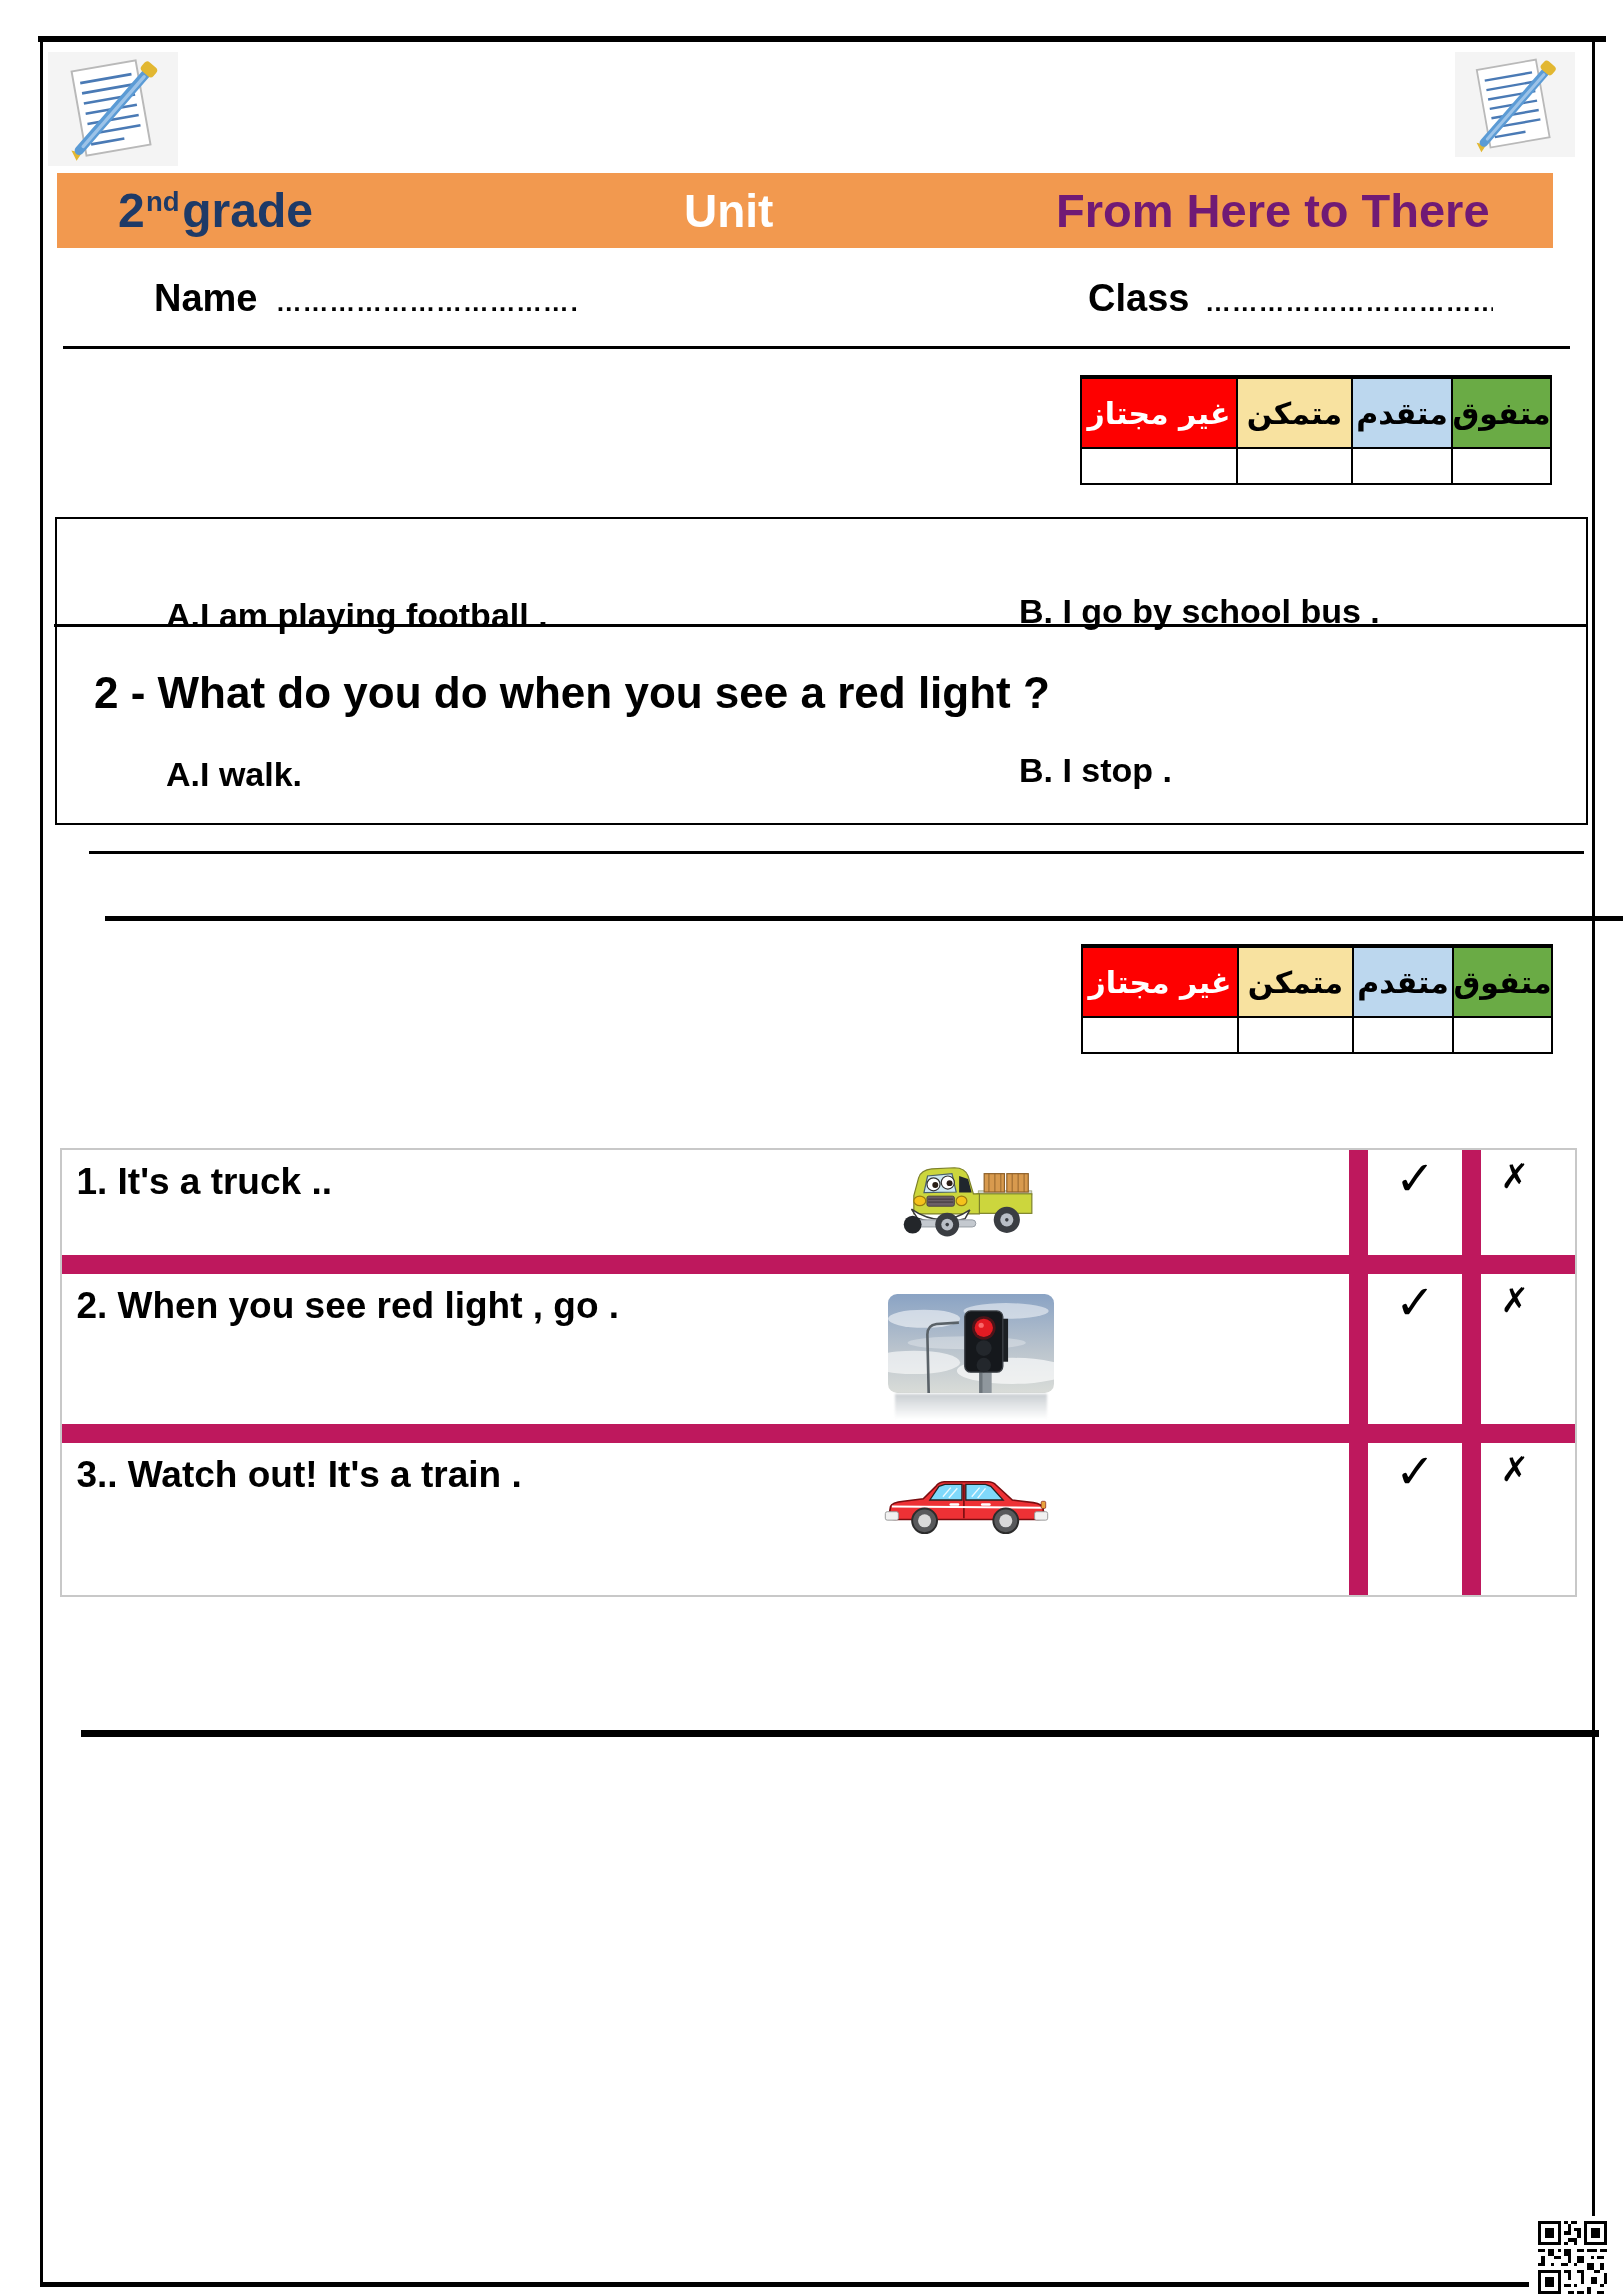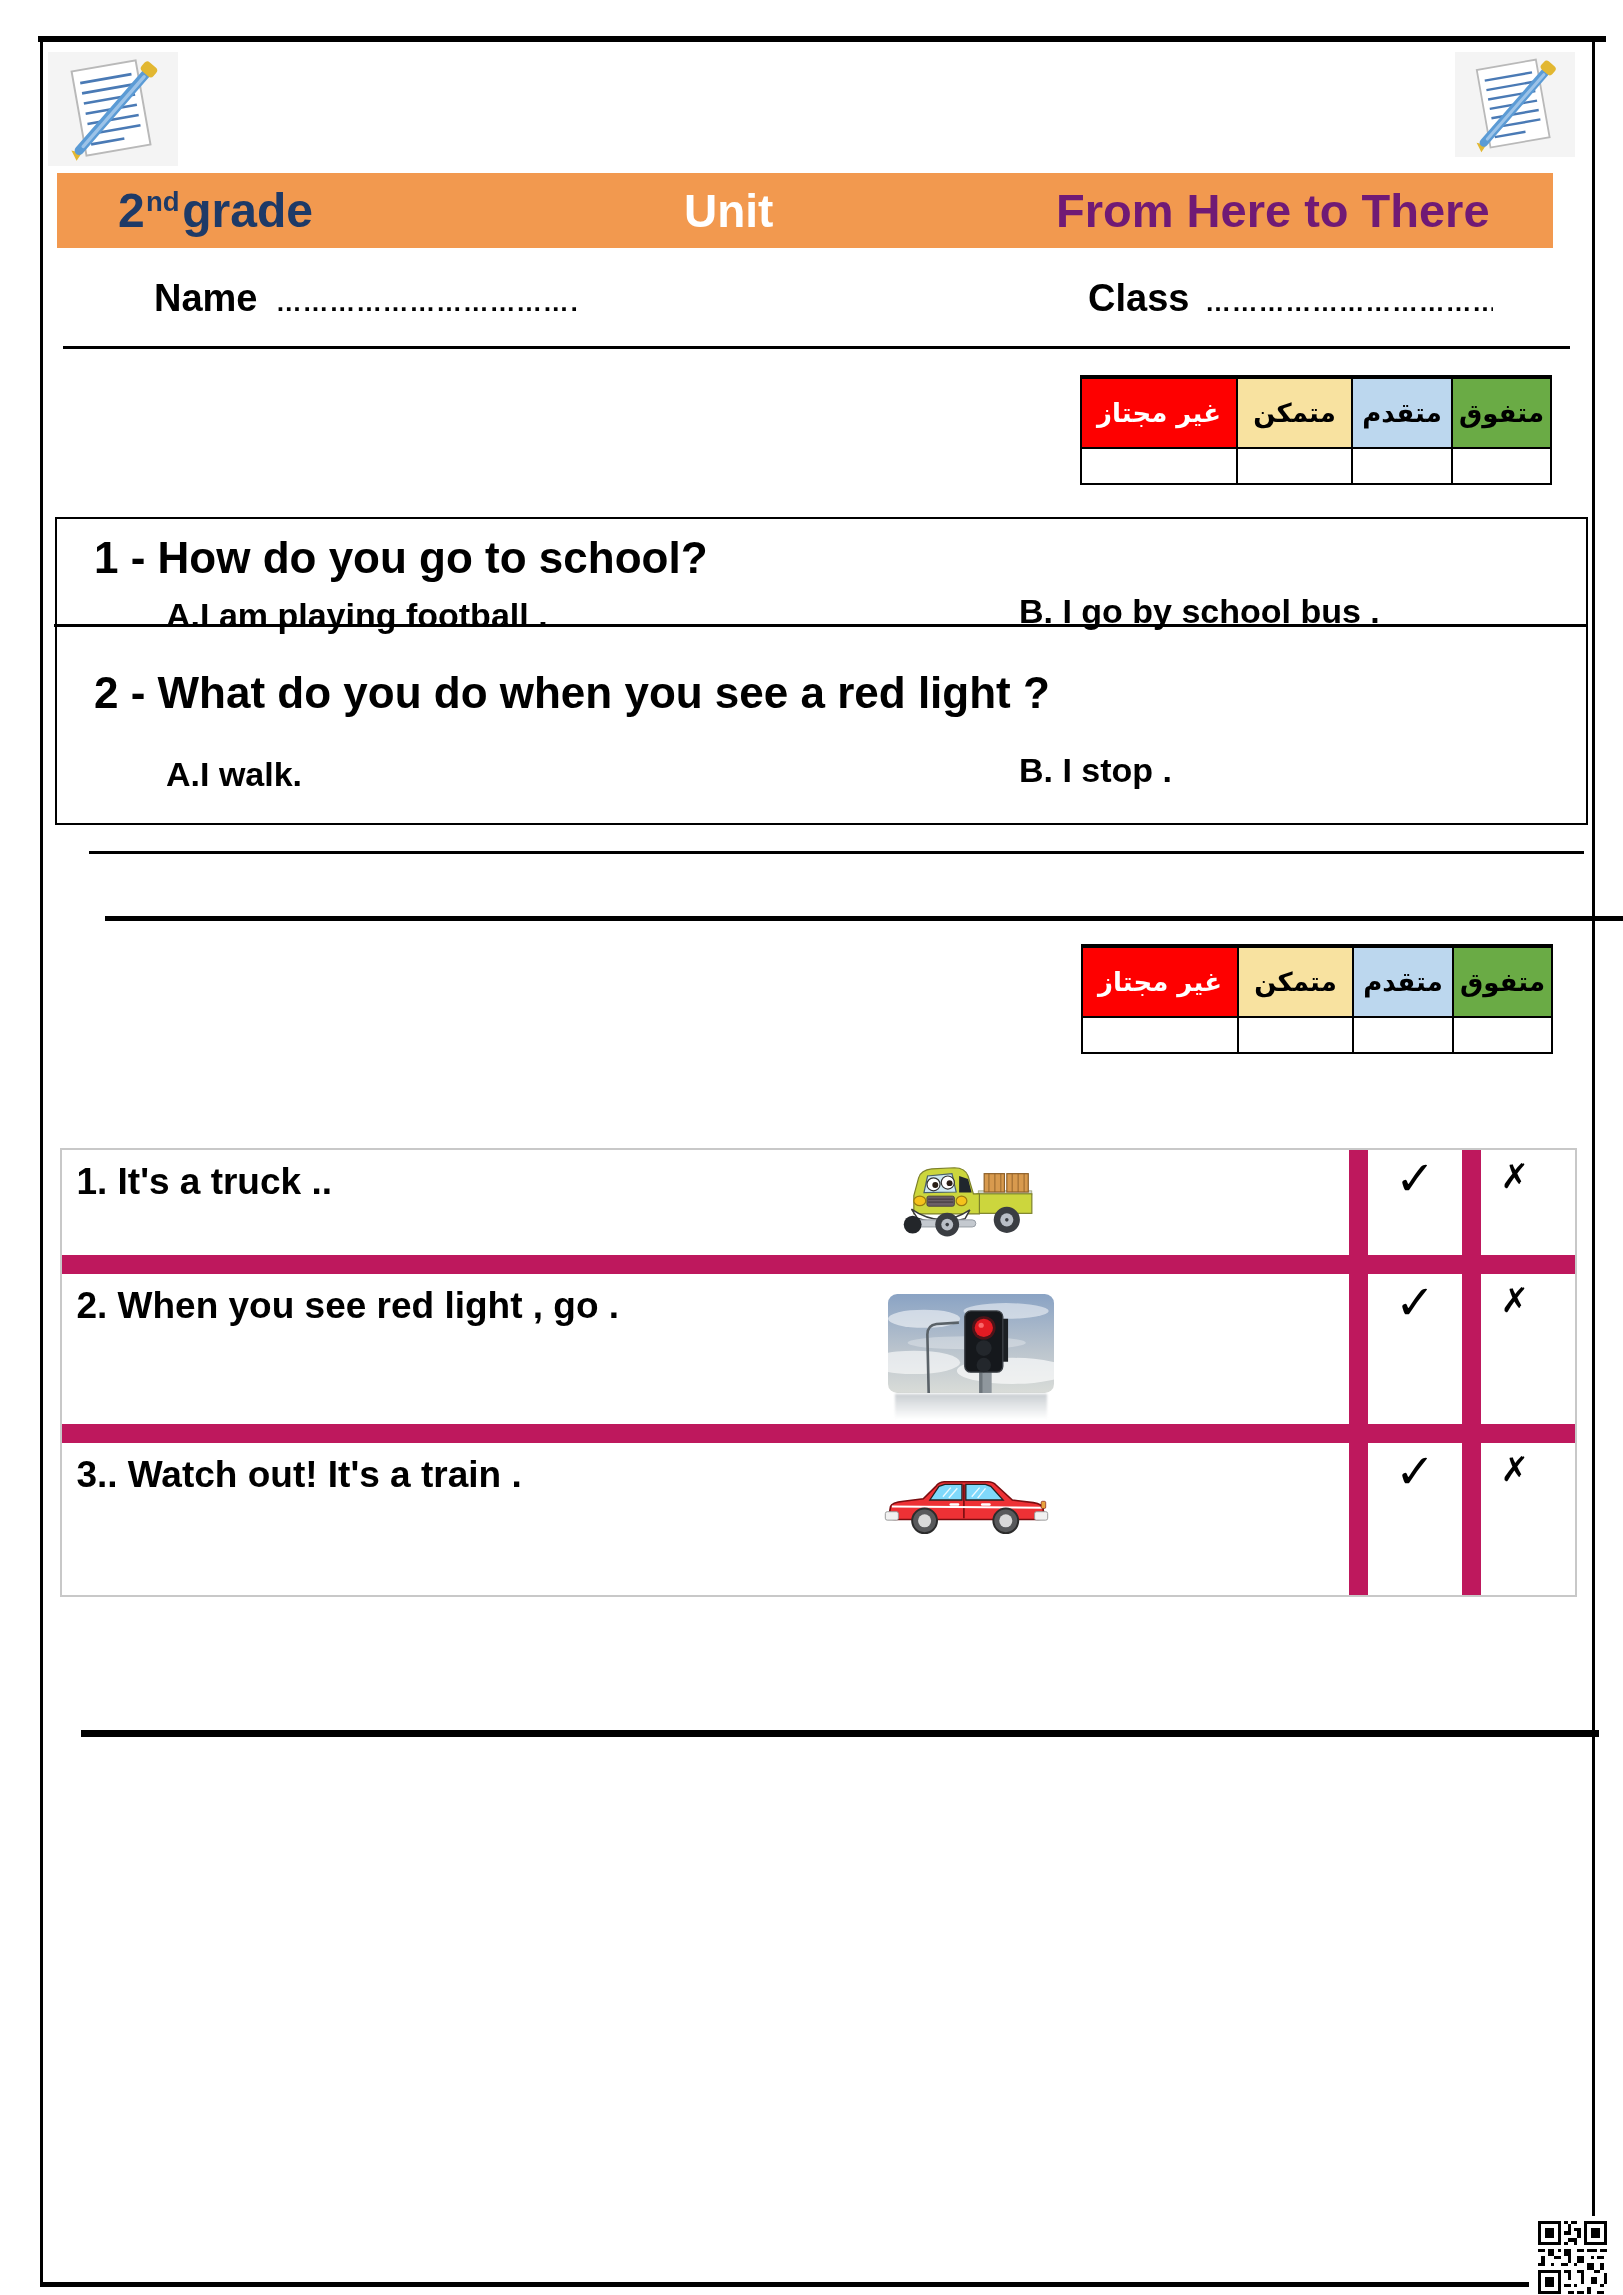--- a/index.html
+++ b/index.html
@@ -29,21 +29,21 @@
   .field-dots{font-size:26px;font-weight:bold;letter-spacing:0.7px;overflow:hidden;white-space:nowrap;display:inline-block;}
   .name-row{left:154px;} .name-dots{width:301px;margin-left:18.3px;}
   .class-row{left:1088px;} .class-dots{width:288px;margin-left:15.7px;}
   .rule-thin{left:63px;top:346px;width:1507px;height:2.6px;background:#000;}
   
   .rubric{background:#000;border:2.6px solid #000;border-top-width:4.6px;
     display:grid;grid-template-columns:154px 113px 98px 97px;grid-template-rows:68px 34px;gap:2px;}
   .rubric-1{left:1080px;top:375px;}
   .rubric-2{left:1081px;top:944px;}
   .rc{display:flex;align-items:center;justify-content:center;background:#fff;
-      font-family:"DejaVu Sans", sans-serif;font-size:26px;font-weight:bold;}
+      font-family:"DejaVu Sans", sans-serif;font-size:30px;font-weight:bold;}
   
   .qbox{left:55px;top:517px;width:1529px;height:304px;border:2.6px solid #000;background:#fff;}
   .q-text{font-size:44px;font-weight:bold;color:#000;white-space:nowrap;}
   .q1{left:37px;top:14.4px;}
   .q2{left:37px;top:149px;}
   .opt{font-size:34px;font-weight:bold;color:#000;white-space:nowrap;}
   .opt-a1{left:109px;top:77px;} .opt-b1{left:962px;top:73px;}
   .opt-a2{left:109px;top:236px;} .opt-b2{left:962px;top:232px;}
   .q-divider{left:-2.6px;top:105px;width:1534px;height:3.3px;background:#000;}
   
@@ -141,21 +141,20 @@
     <div class="rc" dir="rtl" style="background-color: rgb(248, 226, 160); color: rgb(0, 0, 0);">متمكن</div>
     <div class="rc" dir="rtl" style="background-color: rgb(188, 215, 238); color: rgb(0, 0, 0);">متقدم</div>
     <div class="rc" dir="rtl" style="background-color: rgb(106, 171, 69); color: rgb(0, 0, 0);">متفوق</div>
     <div class="rc"></div>
     <div class="rc"></div>
     <div class="rc"></div>
     <div class="rc"></div>
   </div>
 
   <div class="abs qbox">
-    <div class="abs q-text q1">1 - How do you go to school?</div>
     <div class="abs opt opt-a1">A.I am playing football .</div>
     <div class="abs opt opt-b1">B.  I go by school bus .</div>
     <div class="abs q-divider"></div>
     <div class="abs q-text q2">2 - What do you do when you see a red light ?</div>
     <div class="abs opt opt-a2">A.I walk.</div>
     <div class="abs opt opt-b2">B.  I stop .</div>
   </div>
 
   <div class="abs line-a"></div>
   <div class="abs line-b"></div>

